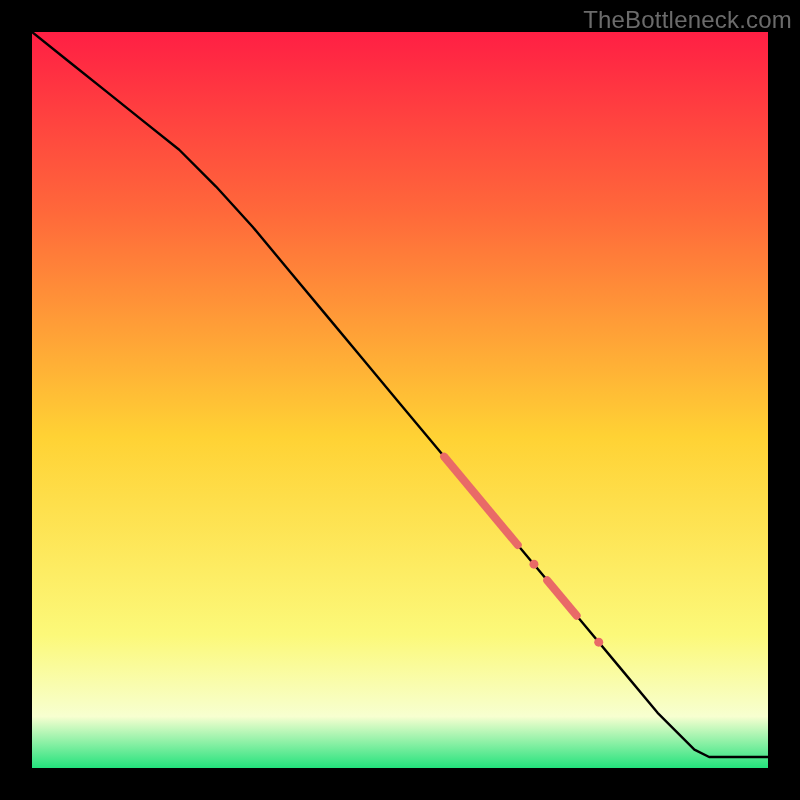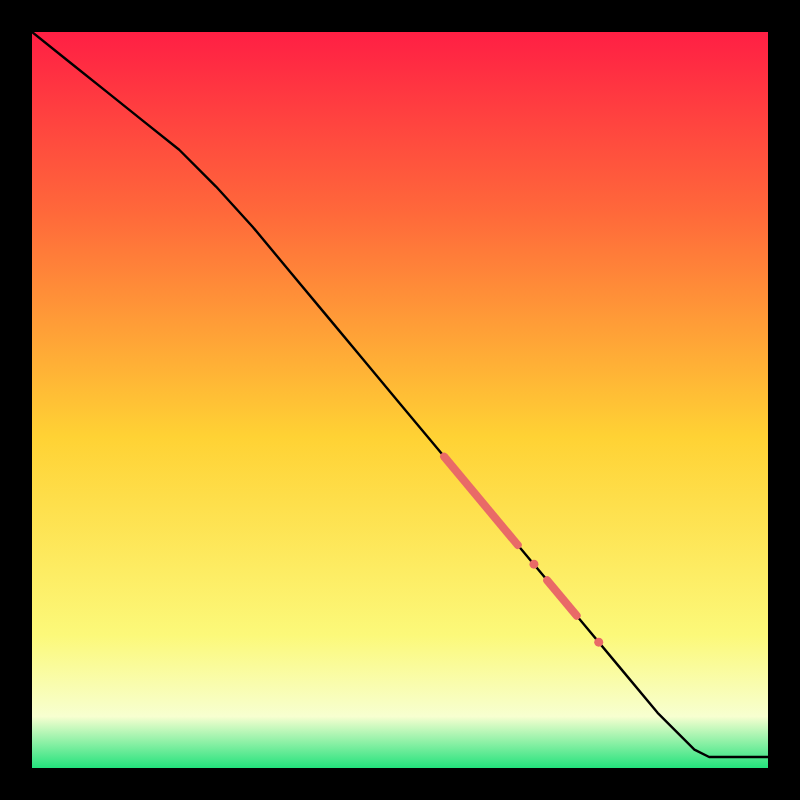--- a/index.html
+++ b/index.html
@@ -34,20 +34,21 @@
     letter-spacing: 0.2px;
     user-select: none;
   }
   svg { display: block; }
 </style>
 </head>
 <body>
 
 <div class="stage">
 
+  <div class="watermark">TheBottleneck.com</div>
 
   <div class="plot">
     <svg id="svg-plot" width="736" height="736" viewBox="0 0 736 736">
       <defs>
         <linearGradient id="bg-grad" x1="0" y1="0" x2="0" y2="1">
           <stop id="g0" offset="0%" stop-color="#ff1f44"></stop>
           <stop id="g1" offset="25%" stop-color="#ff6a3a"></stop>
           <stop id="g2" offset="55%" stop-color="#ffd234"></stop>
           <stop id="g3" offset="82%" stop-color="#fcf97a"></stop>
           <stop id="g4" offset="93%" stop-color="#f7ffd0"></stop>

